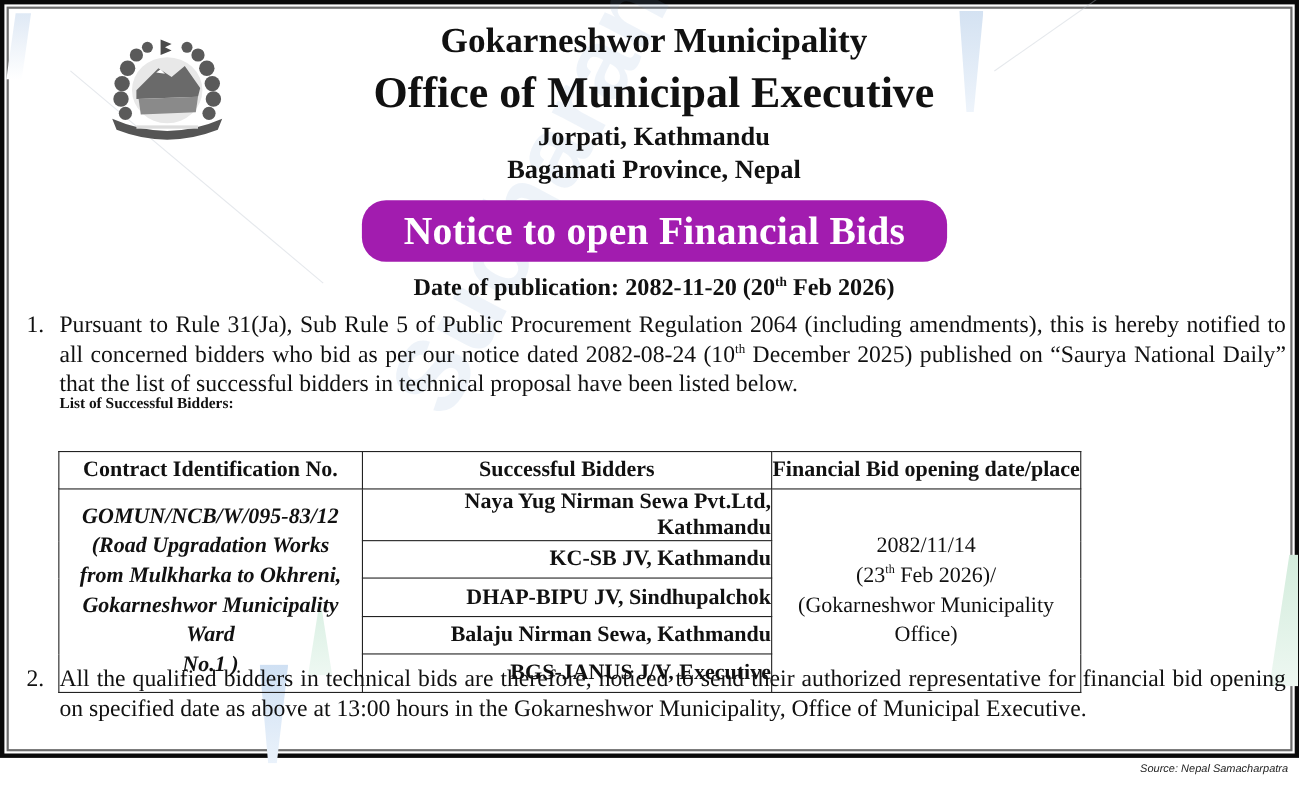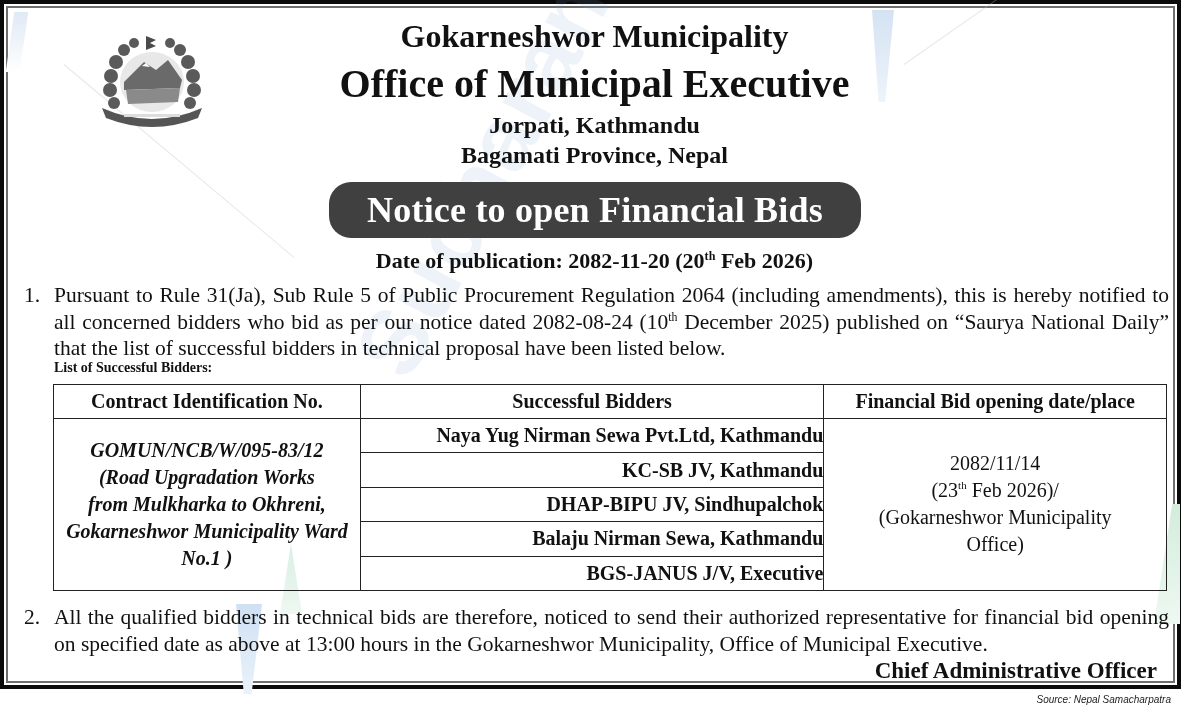--- a/index.html
+++ b/index.html
@@ -34,37 +34,37 @@
     .emblem { position: absolute; left: 90px; top: 28px; width: 116px; height: 98px; }
 
     .header { position: absolute; left: 0; width: 1181px; text-align: center; font-weight: bold; }
     .h-muni { top: 14px; font-size: 32px; }
     .h-office { top: 56px; font-size: 40px; }
     .h-addr1 { top: 108px; font-size: 24px; }
     .h-addr2 { top: 138px; font-size: 24px; }
 
     .title-pill {
       position: absolute; left: 325px; top: 178px; width: 532px; height: 56px;
-      background: #404040; color: #fff; border-radius: 22px;
+      background: #a21caf; color: #fff; border-radius: 22px;
       display: flex; align-items: center; justify-content: center;
       font-size: 36px; font-weight: bold; letter-spacing: 0.2px;
     }
     .pub-date { position: absolute; left: 0; width: 1181px; top: 244px; text-align: center; font-size: 22px; font-weight: bold; }
     sup { font-size: 0.55em; vertical-align: super; line-height: 0; }
 
     .para { position: absolute; left: 20px; width: 1145px; font-size: 21.5px; line-height: 26.5px; }
     .para .num { position: absolute; left: 0; top: 0; }
     .para .body { margin-left: 30px; text-align: justify; }
     .para-1 { top: 278px; }
     .para-2 { top: 600px; }
 
     .list-title { position: absolute; left: 50px; top: 356px; font-size: 14px; font-weight: bold; }
 
     table.bidders {
-      position: absolute; left: 49px; top: 380px; width: 1114px;
+      position: absolute; left: 49px; top: 406px; width: 930px;
       border-collapse: collapse; font-size: 20px;
     }
     table.bidders th, table.bidders td { border: 1.5px solid #222; }
     table.bidders th { height: 34px; font-weight: bold; text-align: center; }
     table.bidders td.bidder { height: 34.4px; font-weight: bold; padding-left: 11px; text-align: right; }
     table.bidders td.contract { font-style: italic; font-weight: bold; text-align: center; line-height: 27px; padding: 0 4px; vertical-align: middle; }
     table.bidders td.opening { font-weight: normal; text-align: center; line-height: 27px; vertical-align: middle; }
     .col-a { width: 307px; } .col-b { width: 464px; } .col-c { width: 343px; }
 
     .signatory { position: absolute; right: 20px; top: 654px; font-size: 23px; font-weight: bold; }
@@ -170,16 +170,15 @@
           <td class="bidder">BGS-JANUS J/V, Executive</td>
         </tr>
     </tbody>
   </table>
 
   <div class="para para-2">
     <span class="num">2.</span>
     <div class="body">All the qualified bidders in technical bids are therefore, noticed to send their authorized representative for financial bid opening on specified date as above at 13:00 hours in the Gokarneshwor Municipality, Office of Municipal Executive.</div>
   </div>
 
-  <div class="signatory">Chief Administrative Officer</div>
 </div>
 
 <div class="source">Source: Nepal Samacharpatra</div>
 
 </body></html>

